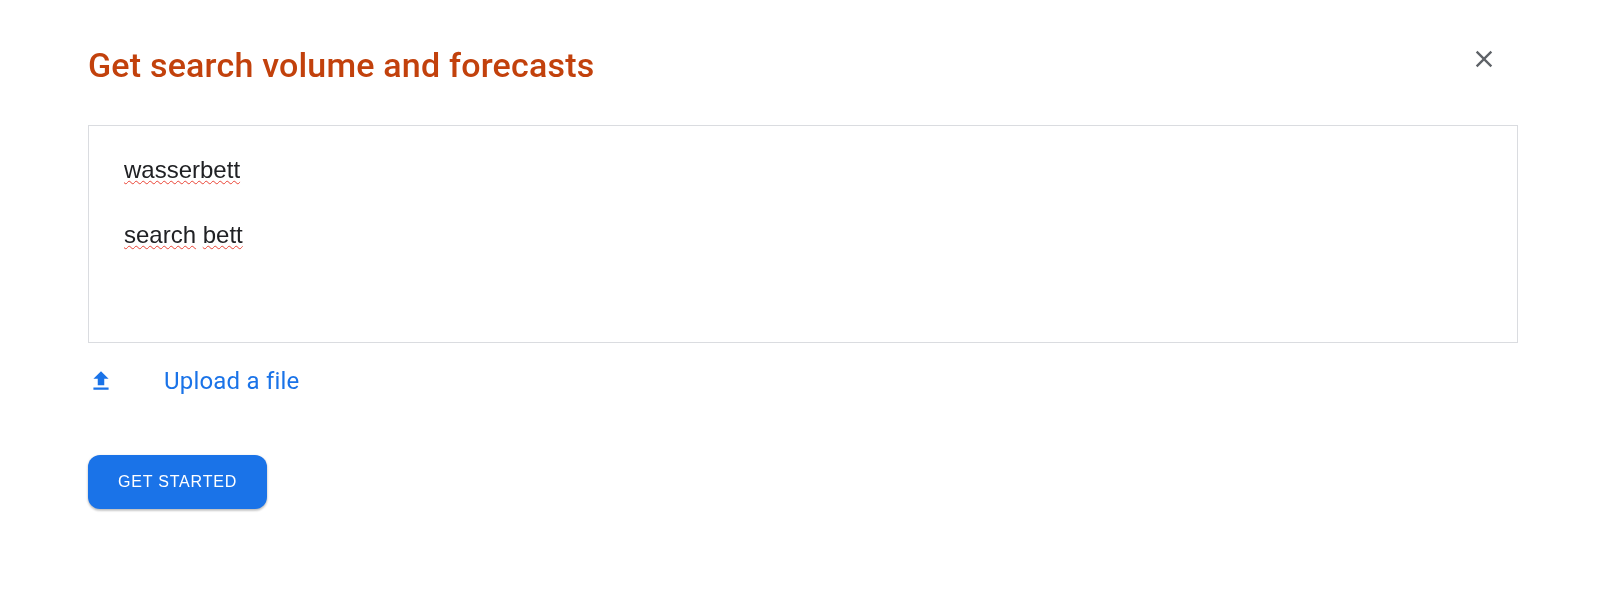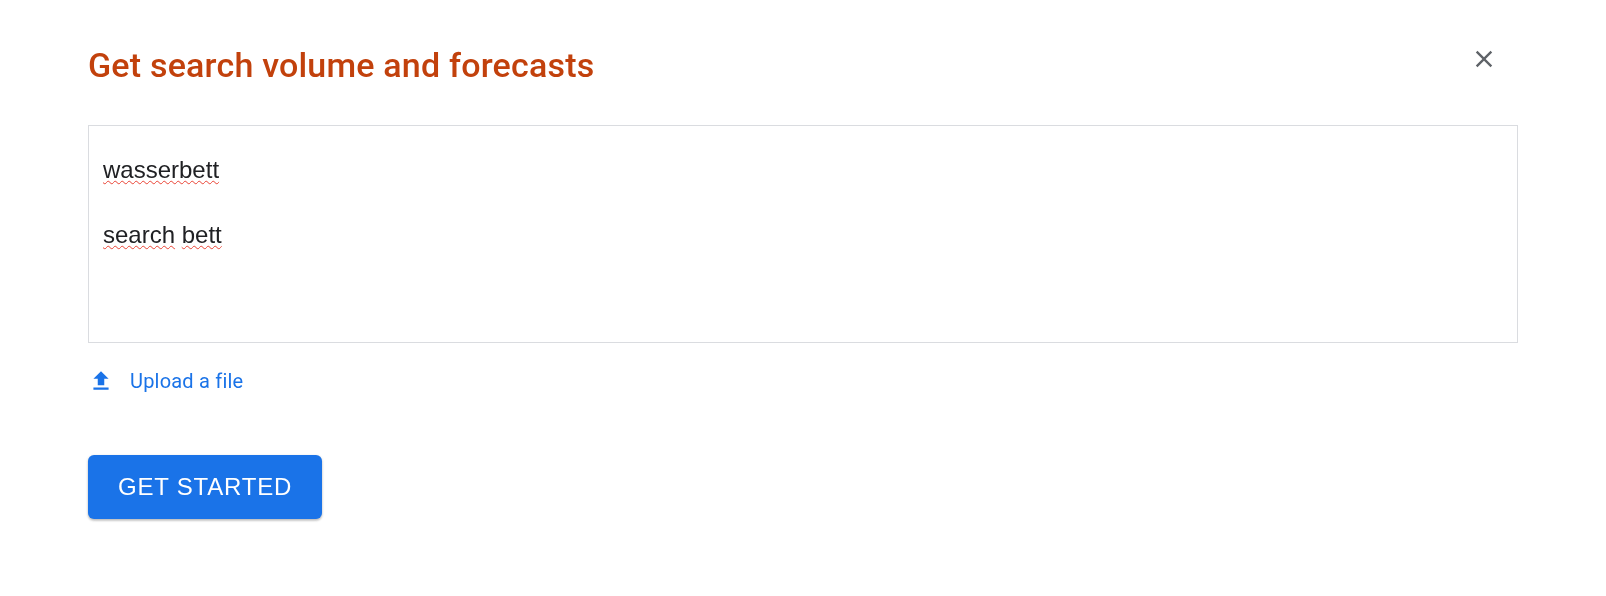--- a/index.html
+++ b/index.html
@@ -42,21 +42,21 @@
       align-items: center;
       justify-content: center;
     }
     .close-btn svg {
       width: 28px;
       height: 28px;
     }
     .textarea-wrapper {
       border: 1px solid #dadce0;
       width: 100%;
-      padding: 28px 14px;
+      padding: 28px 35px;
       min-height: 218px;
       margin-bottom: 24px;
     }
     .textarea-content {
       font-family: Arial, sans-serif;
       font-size: 24px;
       color: #202124;
       line-height: 1.35;
       border: none;
       outline: none;
@@ -87,33 +87,34 @@
       display: flex;
       align-items: center;
       justify-content: center;
     }
     .upload-icon svg {
       width: 26px;
       height: 28px;
       fill: #1a73e8;
     }
     .upload-label {
-      font-size: 20px;
+      font-size: 24px;
       color: #1a73e8;
       letter-spacing: 0.2px;
+      margin-left: 34px;
     }
     .primary-btn {
       background: #1a73e8;
       color: #fff;
       border: none;
       padding: 18px 30px;
-      font-size: 24px;
+      font-size: 16px;
       font-weight: 500;
       letter-spacing: 0.8px;
-      border-radius: 6px;
+      border-radius: 12px;
       cursor: pointer;
       box-shadow: 0 1px 3px rgba(0,0,0,0.2), 0 2px 2px rgba(0,0,0,0.12);
       text-transform: uppercase;
     }
   </style>
 </head>
 <body>
 
 <div class="container">
   <div class="header">

